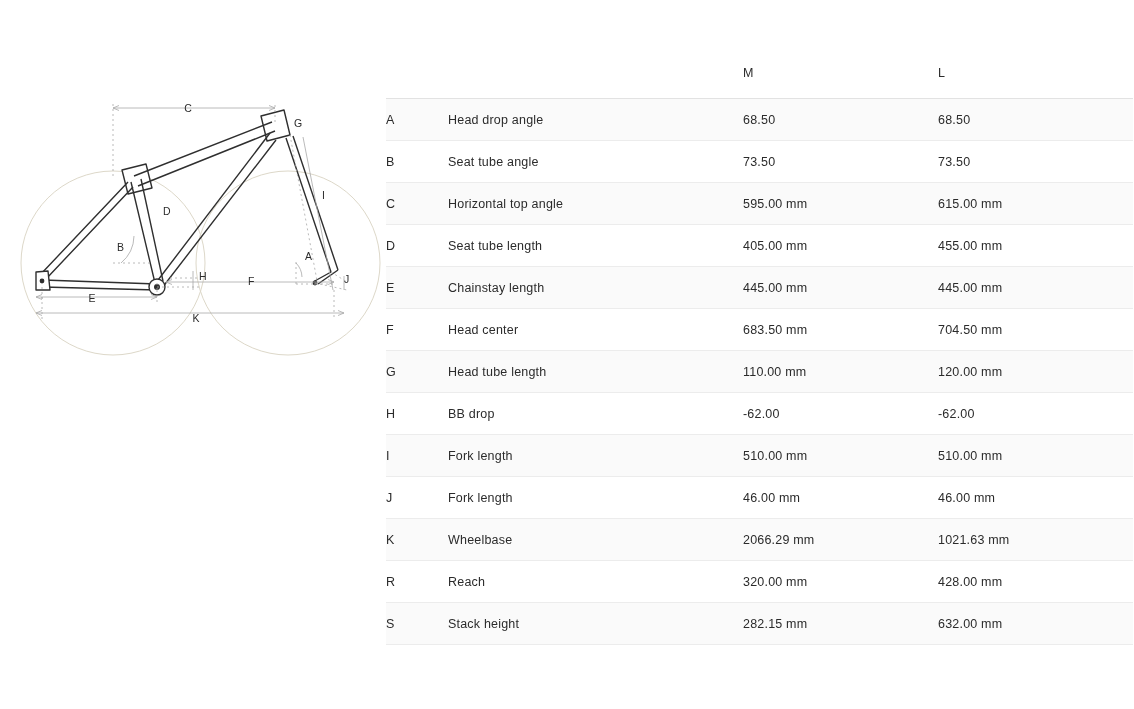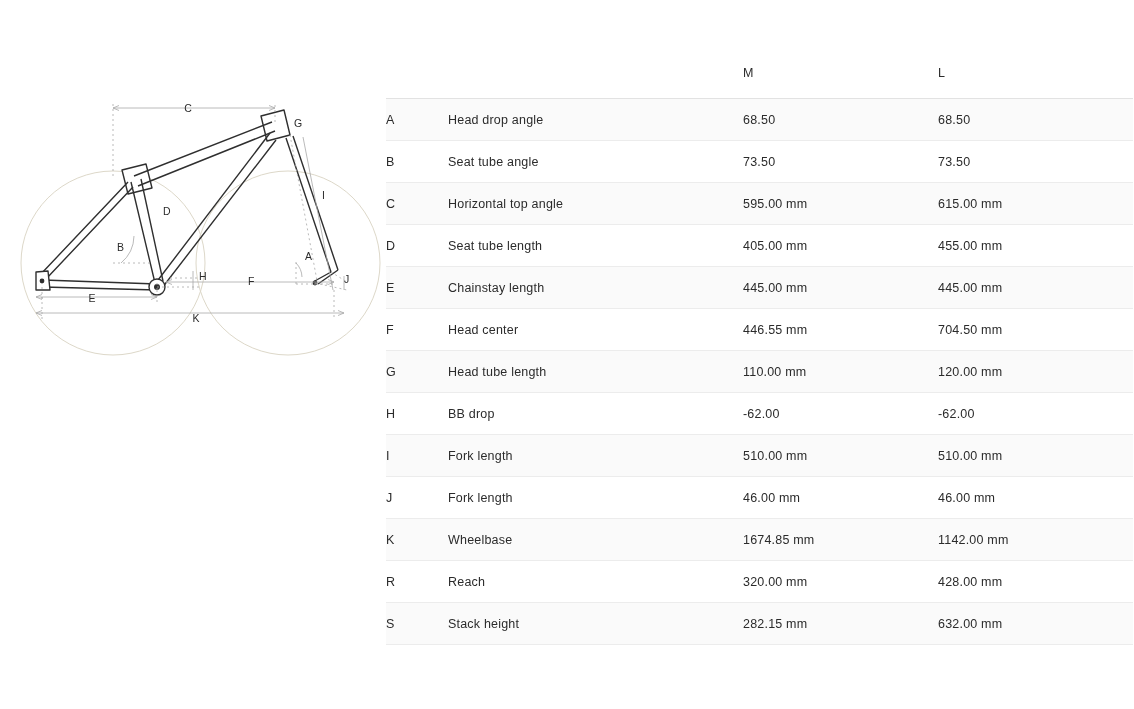--- a/index.html
+++ b/index.html
@@ -201,21 +201,21 @@
         </tr>
         <tr>
           <td class="letter">E</td>
           <td class="name">Chainstay length</td>
           <td>445.00 mm</td>
           <td>445.00 mm</td>
         </tr>
         <tr>
           <td class="letter">F</td>
           <td class="name">Head center</td>
-          <td>446.55 mm</td>
+          <td>683.50 mm</td>
           <td>704.50 mm</td>
         </tr>
         <tr>
           <td class="letter">G</td>
           <td class="name">Head tube length</td>
           <td>110.00 mm</td>
           <td>120.00 mm</td>
         </tr>
         <tr>
           <td class="letter">H</td>
@@ -231,22 +231,22 @@
         </tr>
         <tr>
           <td class="letter">J</td>
           <td class="name">Fork length</td>
           <td>46.00 mm</td>
           <td>46.00 mm</td>
         </tr>
         <tr>
           <td class="letter">K</td>
           <td class="name">Wheelbase</td>
-          <td>1674.85 mm</td>
-          <td>1142.00 mm</td>
+          <td>2066.29 mm</td>
+          <td>1021.63 mm</td>
         </tr>
         <tr>
           <td class="letter">R</td>
           <td class="name">Reach</td>
           <td>320.00 mm</td>
           <td>428.00 mm</td>
         </tr>
         <tr>
           <td class="letter">S</td>
           <td class="name">Stack height</td>

